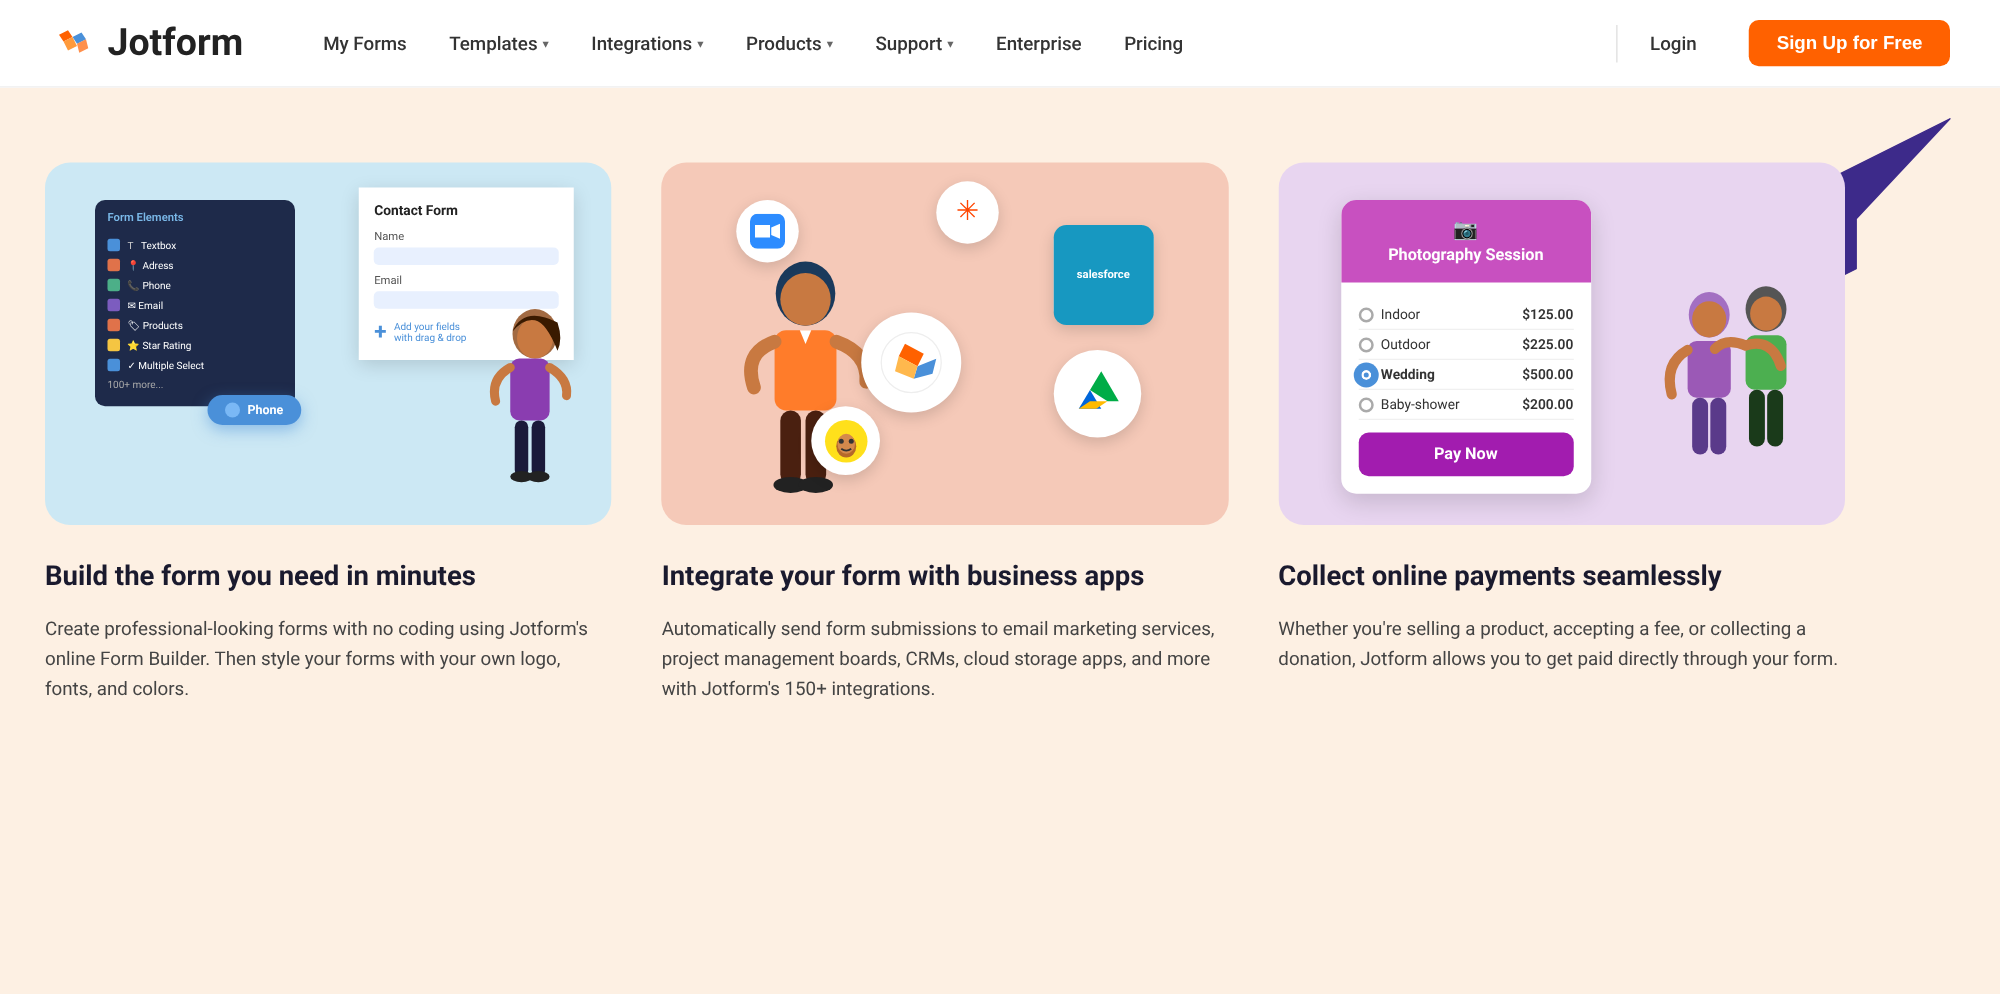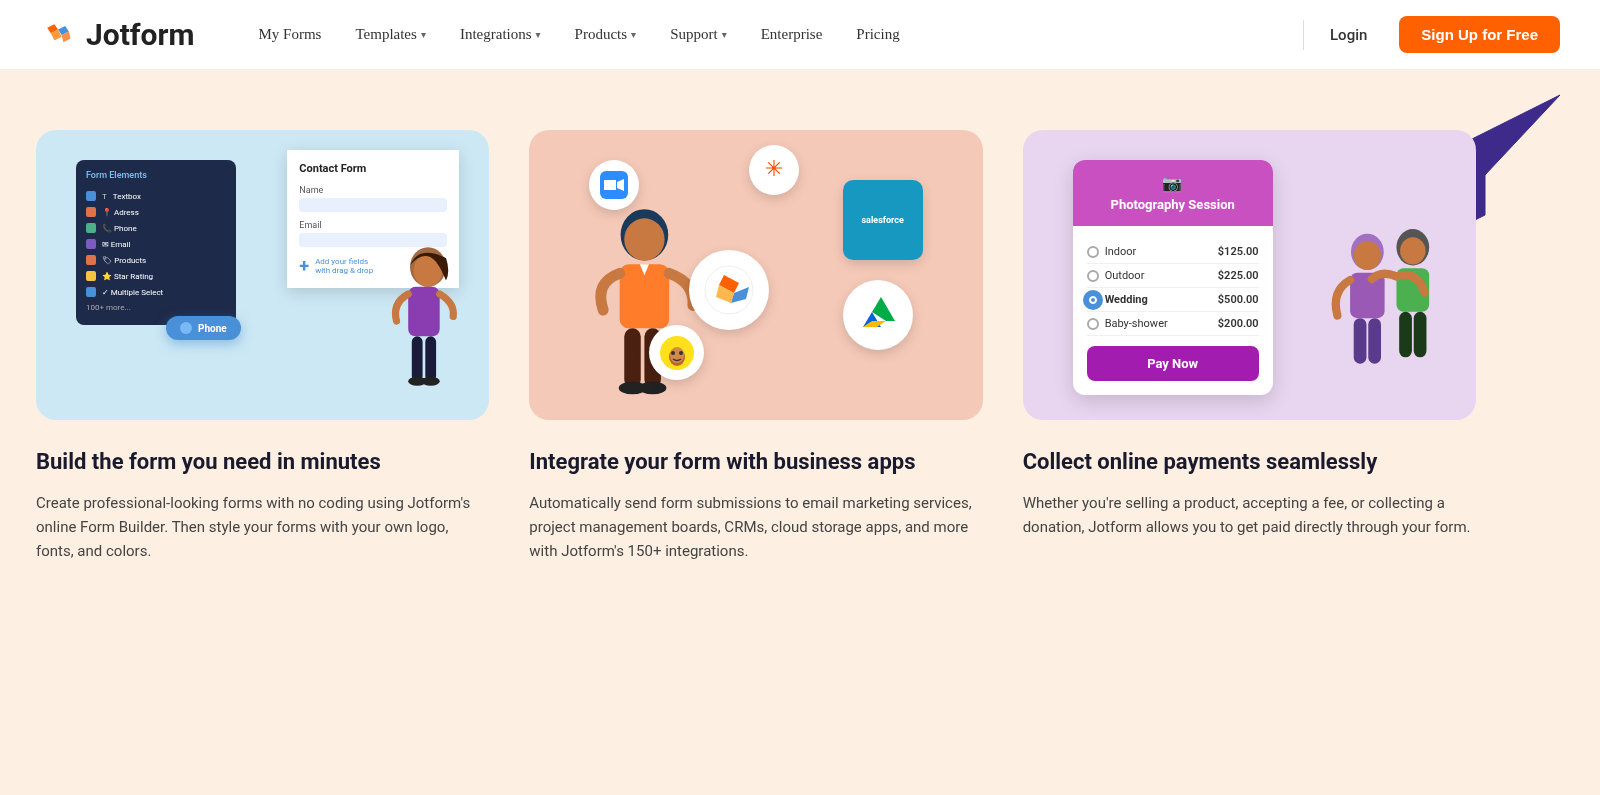--- a/index.html
+++ b/index.html
@@ -30,21 +30,20 @@
     .logo-text {
       font-size: 30px;
       font-weight: 700;
       color: #222;
     }
     .nav {
       display: flex;
       align-items: center;
       gap: 6px;
       flex: 1;
-      font-family: Liberation Serif, serif;
     }
     .nav-item {
       display: flex;
       align-items: center;
       gap: 4px;
       padding: 8px 14px;
       font-size: 15px;
       color: #333;
       cursor: pointer;
       border-radius: 6px;
@@ -57,21 +56,21 @@
     }
     .nav-divider {
       width: 1px;
       height: 30px;
       background: #ddd;
       margin: 0 10px;
     }
     .nav-right {
       display: flex;
       align-items: center;
-      gap: 16px;
+      gap: 26px;
     }
     .login-btn {
       padding: 8px 16px;
       font-size: 15px;
       color: #333;
       cursor: pointer;
       font-weight: 500;
       border-radius: 6px;
     }
     .signup-btn {

